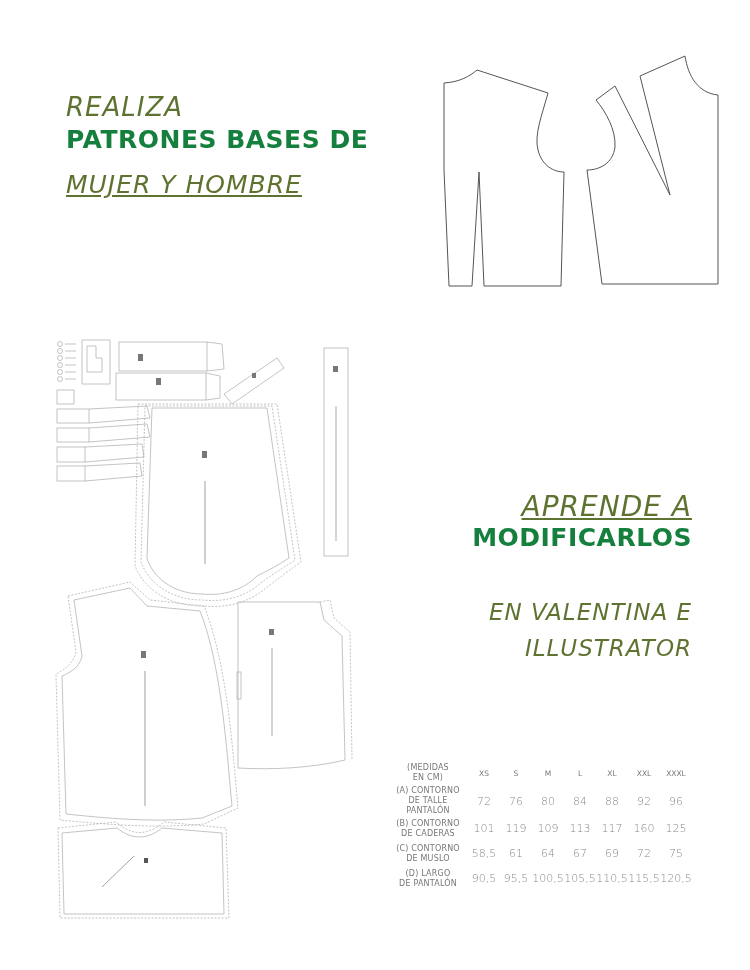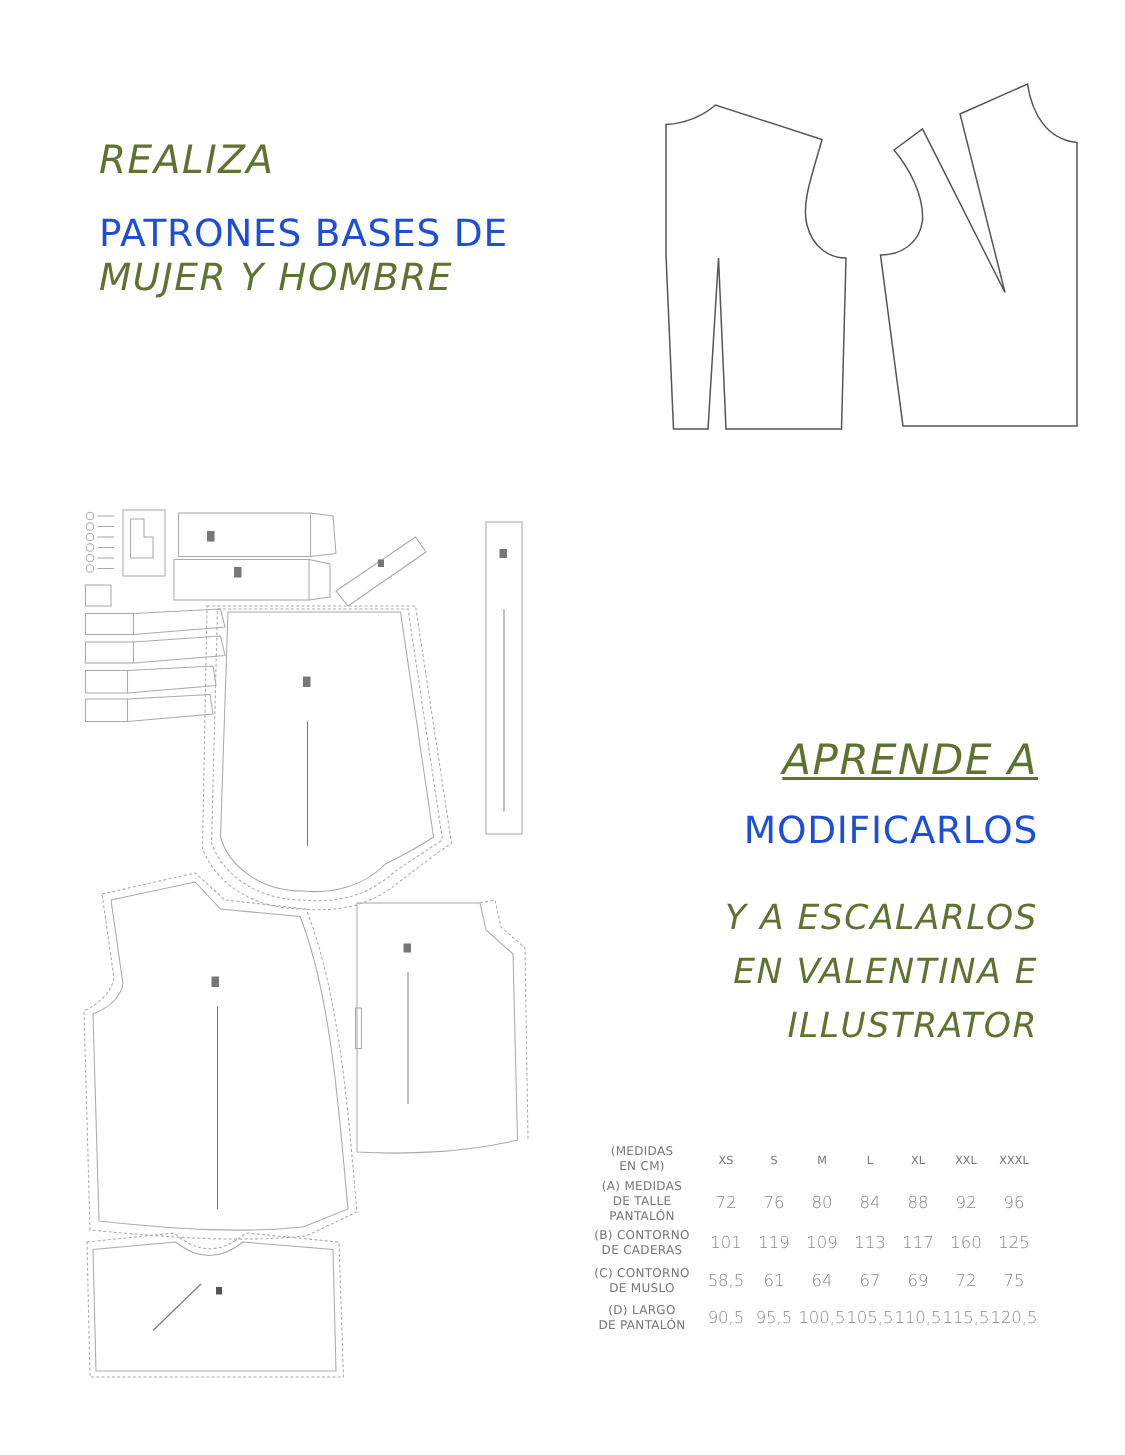--- a/index.html
+++ b/index.html
@@ -1,24 +1,24 @@
 <!DOCTYPE html>
 <html><head>
 <meta charset="utf-8">
 <style>
   html, body { margin:0; padding:0; background:#ffffff; }
   body { width:750px; height:970px; position:relative; overflow:hidden; font-family:"DejaVu Sans", sans-serif; }
   .abs { position:absolute; }
 
   .h-light { color:#5e7330; font-style:italic; font-weight:300; letter-spacing:1px; font-family:"DejaVu Sans", sans-serif; }
-  .h-bold { color:#1d4ed8; font-weight:normal; font-family:"DejaVu Sans", sans-serif; letter-spacing:0.5px;margin-top:16px; }
+  .h-bold { color:#15803d; font-weight:bold; font-family:"DejaVu Sans", sans-serif; letter-spacing:0.5px; }
 
   #t1a { left:66px; top:92px; font-size:26px; }
   #t1b { left:66px; top:125px; font-size:25px; }
-  #t1c { left:66px; top:170px; font-size:25px; }
+  #t1c { left:66px; top:170px; font-size:25px;text-decoration:underline; }
 
   #t2a { right:58px; top:490px; font-size:28px; text-align:right;text-decoration:underline; }
   #t2b { right:58px; top:523px; font-size:25px; text-align:left; }
   #t2c { right:58px; top:594px; font-size:23px; text-align:right; line-height:36px; }
 
   table.measures { position:absolute; left:388px; top:760px; border-collapse:collapse; }
   table.measures td { text-align:center; color:#8a8a8a; padding:0; }
   table.measures td.lbl { font-size:8px; line-height:10px; width:80px; color:#777; letter-spacing:0.2px; }
   table.measures td.sz { font-size:7.5px; width:32px; color:#777; }
   table.measures td.val { font-size:11px; width:32px; color:#888; font-weight:300; }
@@ -105,21 +105,20 @@
     <path d="M10,497 L65,492 C80,504 95,504 110,492 L170,497 L172,578 L12,578 Z"></path>
     <path d="M6,492 L64,486 C80,500 95,500 112,486 L174,492 L177,582 L8,582 Z" stroke-dasharray="2,1.5"></path>
     <line x1="50" y1="551" x2="82" y2="520" stroke="#777"></line>
     <rect x="92" y="522" width="4" height="5" fill="#555" stroke="none"></rect>
   </g>
 </svg>
 
 <div id="t2a" class="abs h-light">APRENDE A</div>
 <div id="t2b" class="abs h-bold">MODIFICARLOS</div>
 <div id="t2c" class="abs h-light">
-  <div>Y A ESCALARLOS</div>
   <div>EN VALENTINA E</div>
   <div>ILLUSTRATOR</div>
 </div>
 
 <table class="measures">
   <tbody>
       <tr class="head">
     <td class="lbl">
       <div>(MEDIDAS</div>
       <div>EN CM)</div>
@@ -127,21 +126,21 @@
     <td class="sz">XS</td>
     <td class="sz">S</td>
     <td class="sz">M</td>
     <td class="sz">L</td>
     <td class="sz">XL</td>
     <td class="sz">XXL</td>
     <td class="sz">XXXL</td>
   </tr>
   <tr class="row">
     <td class="lbl">
-      <div>(A) MEDIDAS</div>
+      <div>(A) CONTORNO</div>
       <div>DE TALLE PANTALÓN</div>
     </td>
     <td class="val">72</td>
     <td class="val">76</td>
     <td class="val">80</td>
     <td class="val">84</td>
     <td class="val">88</td>
     <td class="val">92</td>
     <td class="val">96</td>
   </tr>

